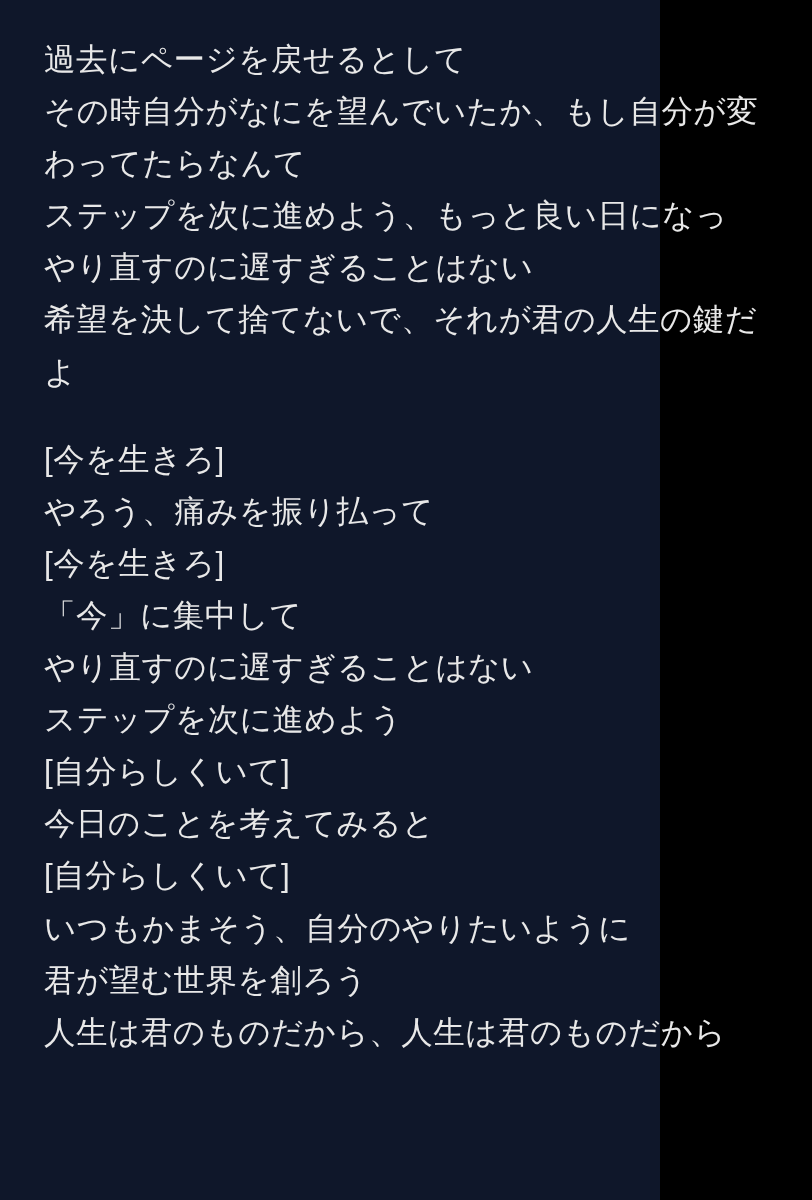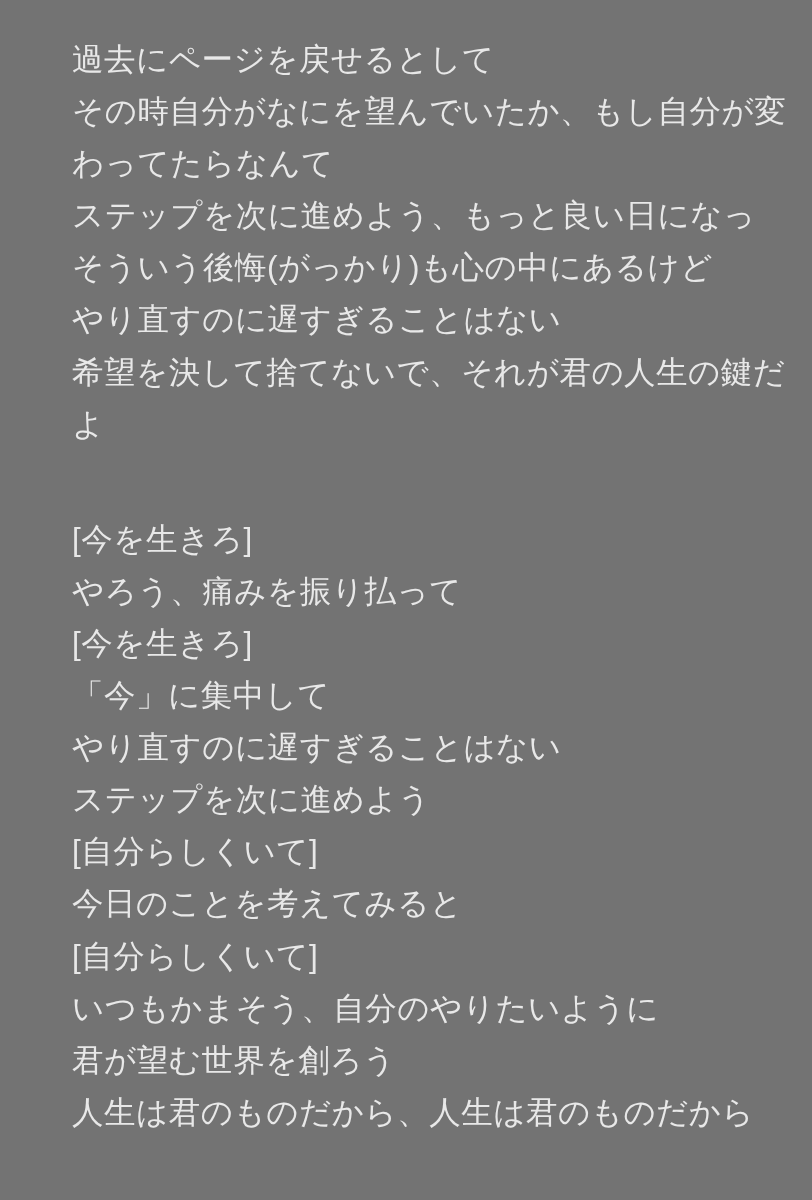--- a/index.html
+++ b/index.html
@@ -8,53 +8,52 @@
     background: #000000;
   }
   body {
     width: 812px;
     height: 1200px;
     overflow: hidden;
     font-family: "Liberation Sans", "DejaVu Sans", sans-serif;
   }
   .lyrics-page {
     box-sizing: border-box;
-    width: 812px;
+    width: 660px;
     height: 1200px;
-    padding: 33px 20px 0 72px;
-    background: #737373;
+    padding: 33px 20px 0 44px;
+    background: #0f172a;
     color: #e8e8e8;
   }
   .stanza {
     margin: 0;
     padding: 0;
   }
   .stanza + .stanza {
-    margin-top: 63px; 
+    margin-top: 35px; 
   }
   .line {
     font-size: 31.5px;
     line-height: 52.1px;
     letter-spacing: 0.5px;
     white-space: pre;
     font-weight: 400;
     text-rendering: optimizeLegibility;
   }
 </style>
 </head>
 <body>
 
 <div class="lyrics-page">
 
   <div class="stanza">
     <div class="line">過去にページを戻せるとして</div>
     <div class="line">その時自分がなにを望んでいたか、もし自分が変</div>
     <div class="line">わってたらなんて</div>
     <div class="line">ステップを次に進めよう、もっと良い日になっ</div>
-    <div class="line">そういう後悔(がっかり)も心の中にあるけど</div>
     <div class="line">やり直すのに遅すぎることはない</div>
     <div class="line">希望を決して捨てないで、それが君の人生の鍵だ</div>
     <div class="line">よ</div>
   </div>
 
   <div class="stanza">
     <div class="line">[今を生きろ]</div>
     <div class="line">やろう、痛みを振り払って</div>
     <div class="line">[今を生きろ]</div>
     <div class="line">「今」に集中して</div>

